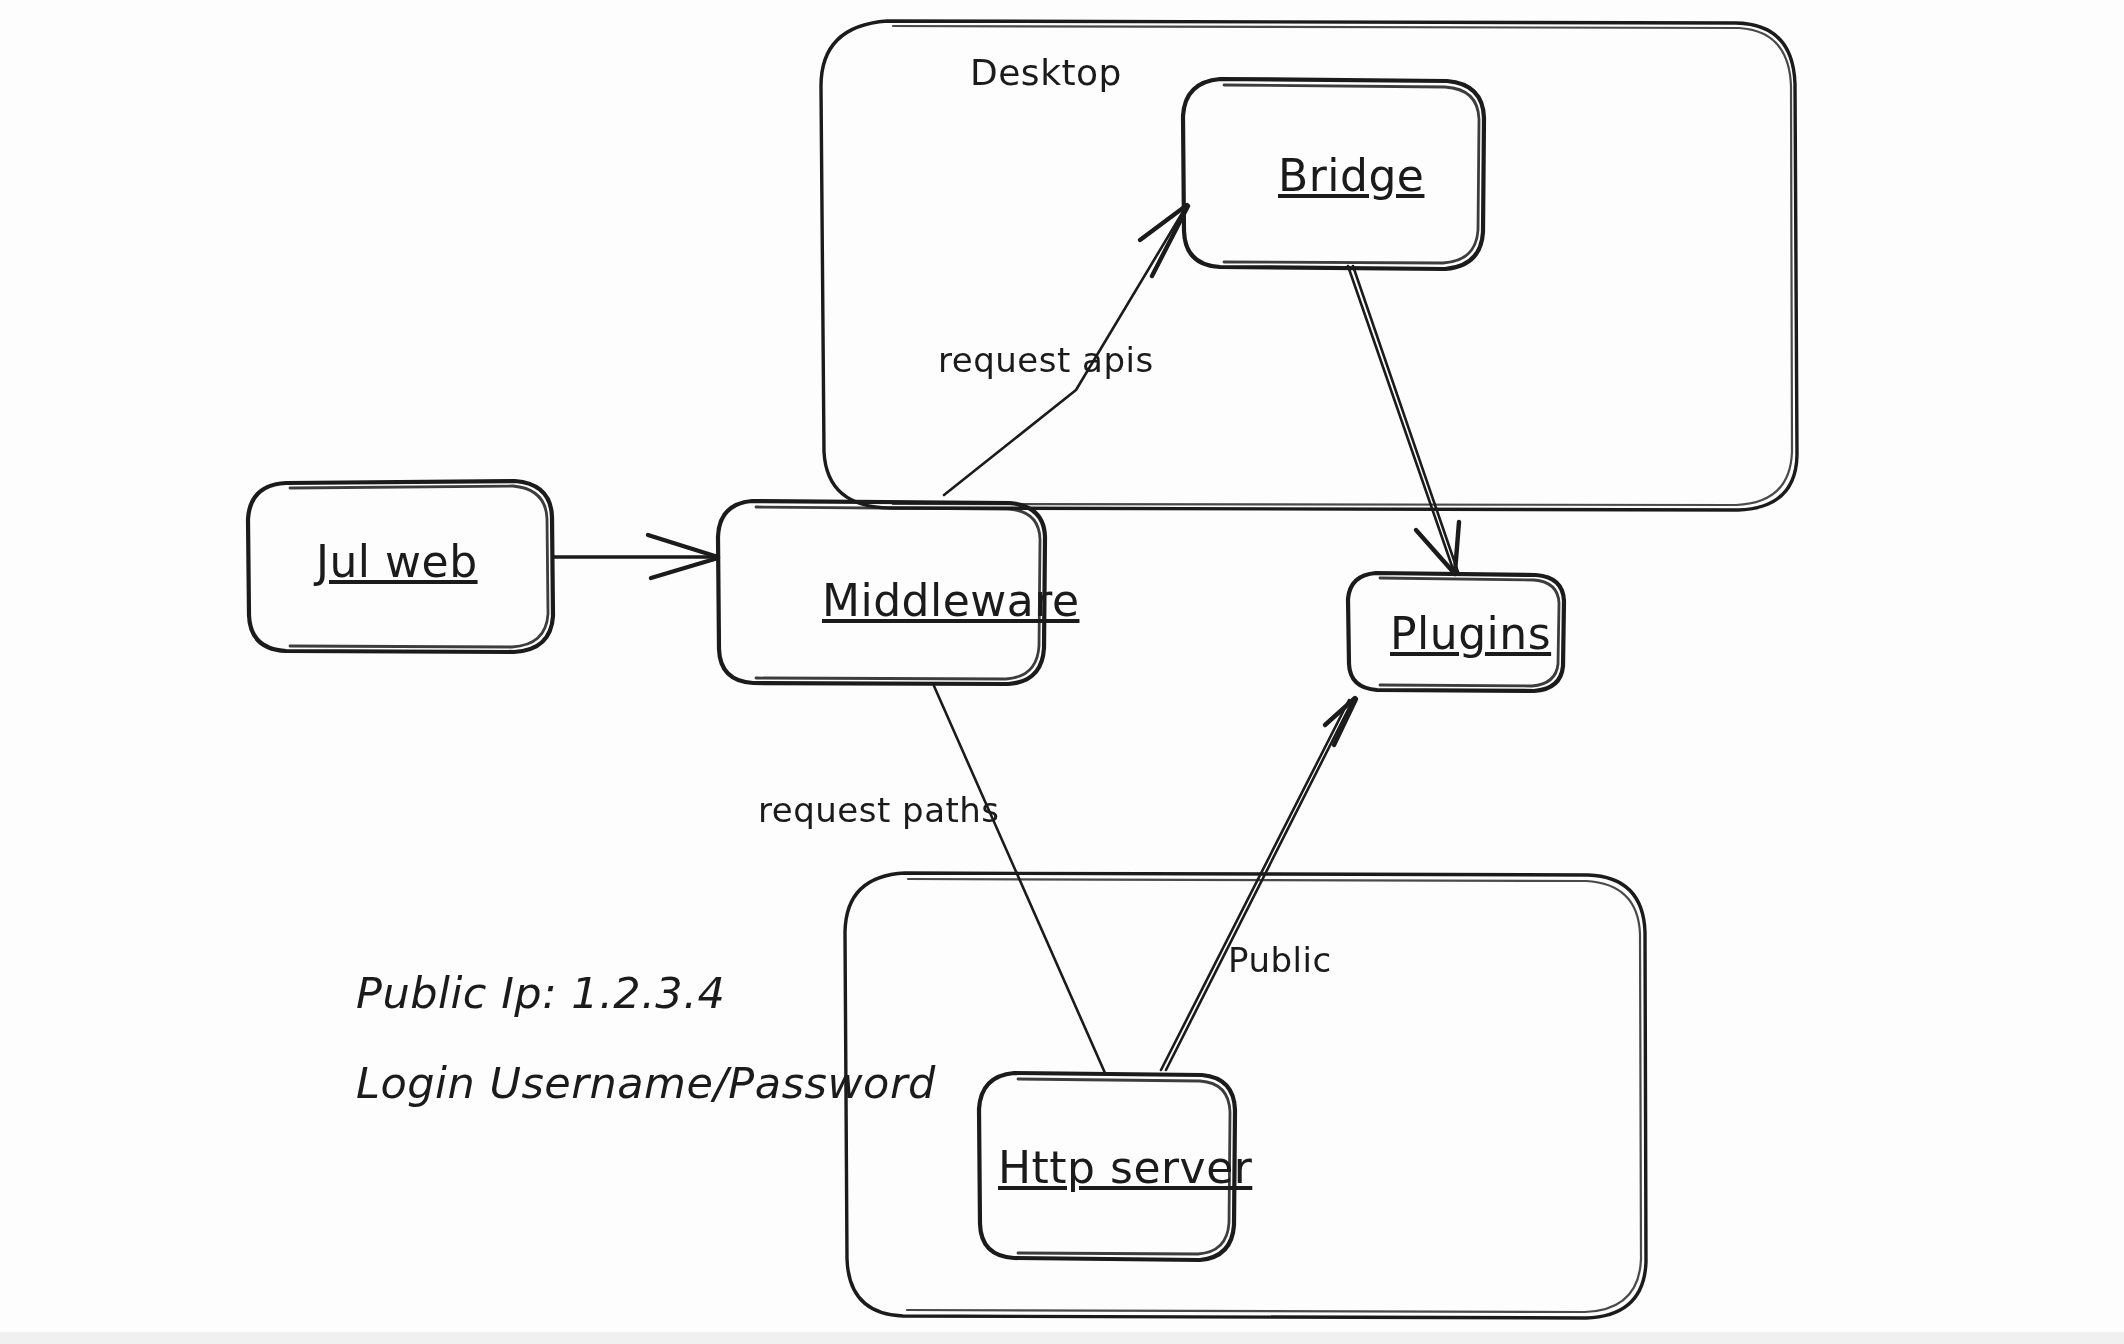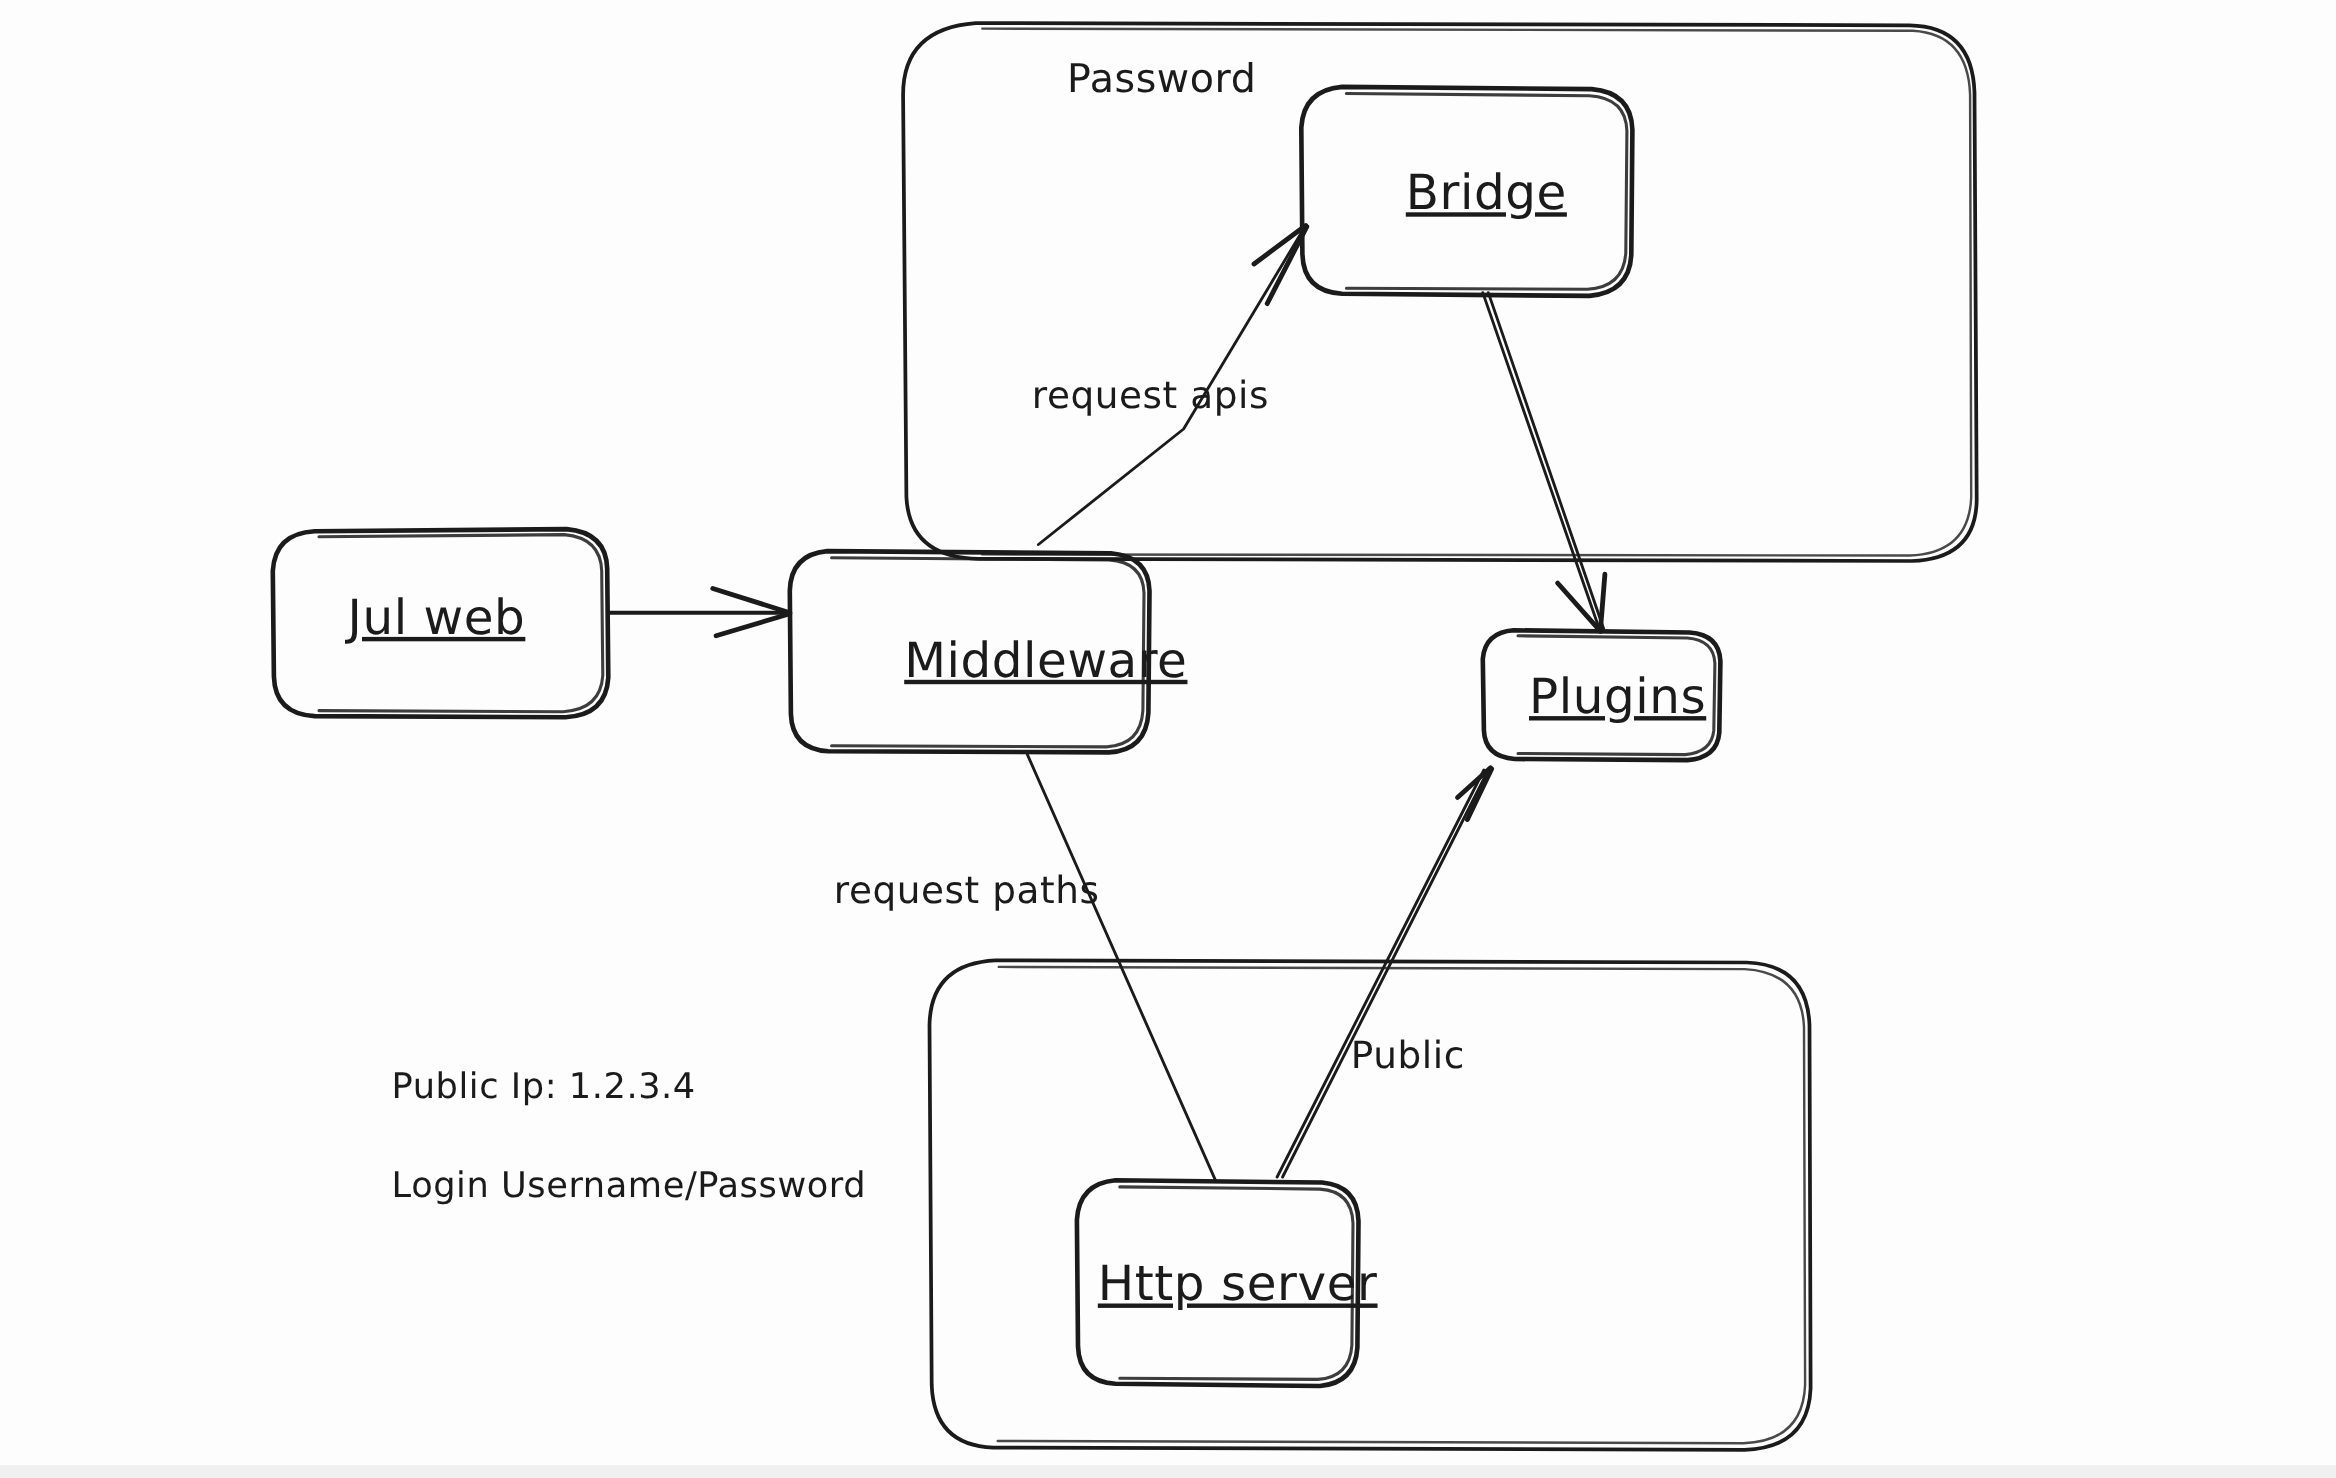--- a/index.html
+++ b/index.html
@@ -40,21 +40,22 @@
     font-size: 44px;
     text-decoration: underline;
   }
   .group-label {
     font-size: 36px;
   }
   .edge-label {
     font-size: 34px;
   }
   .note-line {
-    font-size: 32px;
+    font-size: 43px;
+    font-style: italic;
   }
   .bottom-strip {
     position: absolute;
     left: 0;
     bottom: 0;
     width: 2124px;
     height: 12px;
     background: #f0f0f0;
   }
 </style>
@@ -157,21 +158,21 @@
 
     <g>
       <path class="stroke edge-stroke-thin" d="M 1161 1070 L 1349 700"></path>
       <path class="stroke edge-stroke-thin" d="M 1166 1070 L 1353 700"></path>
       <path class="stroke arrow-stroke" d="M 1325 725 L 1355 698"></path>
       <path class="stroke arrow-stroke" d="M 1334 745 L 1356 699"></path>
     </g>
 
   </svg>
 
-  <div class="hand-text group-label" style="left:970px; top:52px;">Password</div>
+  <div class="hand-text group-label" style="left:970px; top:52px;">Desktop</div>
 
   <div class="hand-text node-label" style="left:316px; top:536px;">Jul web</div>
 
   <div class="hand-text node-label" style="left:1278px; top:150px;">Bridge</div>
 
   <div class="hand-text node-label" style="left:778px; top:575px;margin-left:44px;">Middleware</div>
 
   <div class="hand-text node-label" style="left:1390px; top:608px;">Plugins</div>
 
   <div class="hand-text node-label" style="left:998px; top:1142px;">Http server</div>

